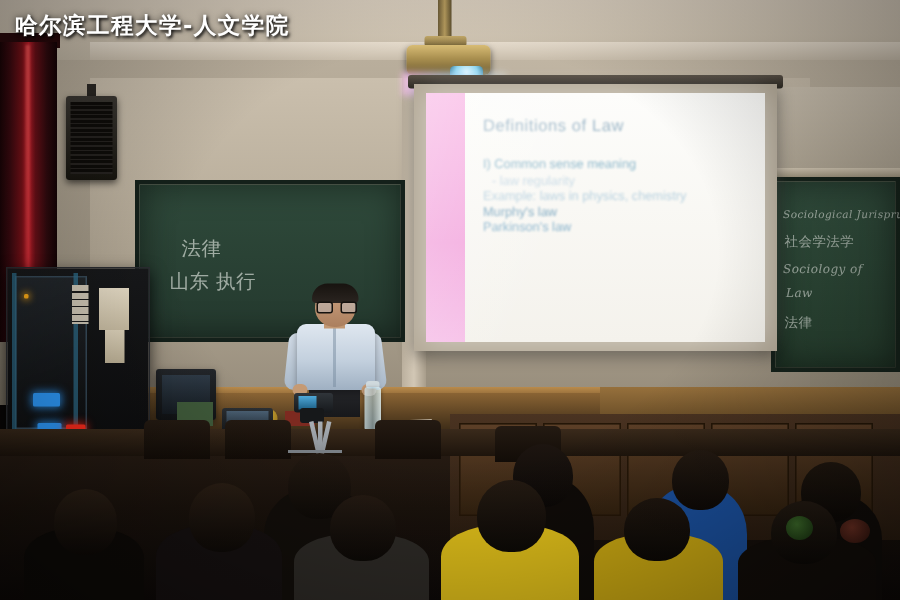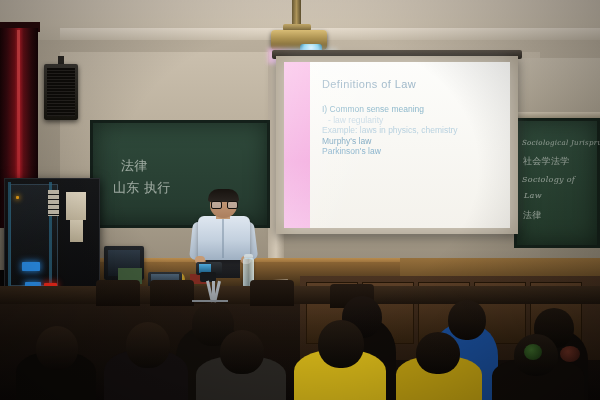--- a/index.html
+++ b/index.html
@@ -397,14 +397,15 @@
     <div class="shoulders" style="left:492px;top:358px;width:92px;height:42px;background:#120d09;"></div>
     <div class="head" style="left:514px;top:334px;width:44px;height:42px;background:linear-gradient(180deg,#231a12,#0c0906);"></div>
   </div>
 
   <div class="abs" style="left:524px;top:344px;width:18px;height:16px;border-radius:50%;
        background:radial-gradient(circle at 40% 35%,#3d6b2a,#17300f);"></div>
   <div class="abs" style="left:560px;top:346px;width:20px;height:16px;border-radius:50%;
        background:radial-gradient(circle at 40% 35%,#6b2f22,#2d120c);"></div>
 
   <div class="abs" id="vignette"></div>
+  <div class="abs" id="watermark">哈尔滨工程大学-人文学院</div>
 
 </div>
 
 </body></html>

